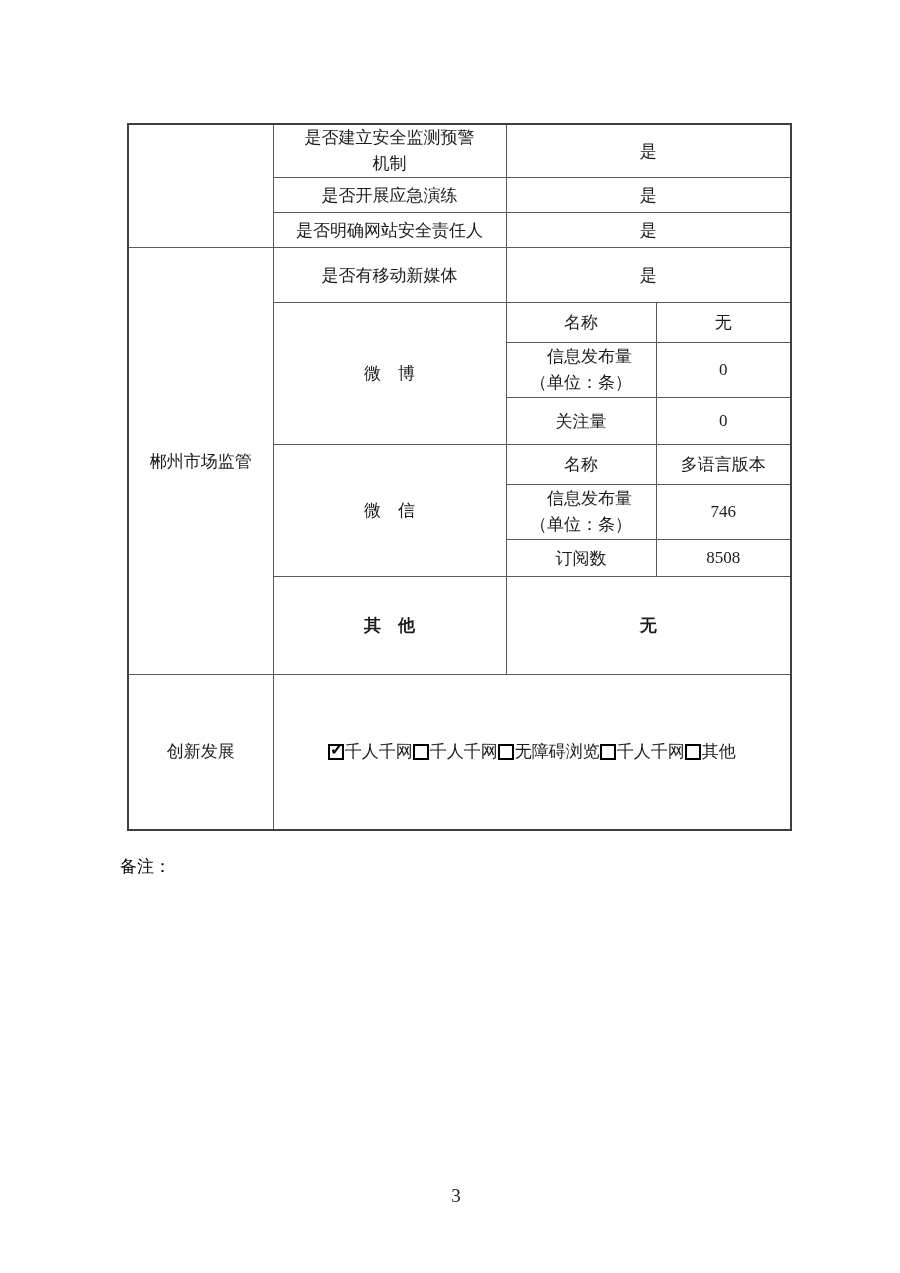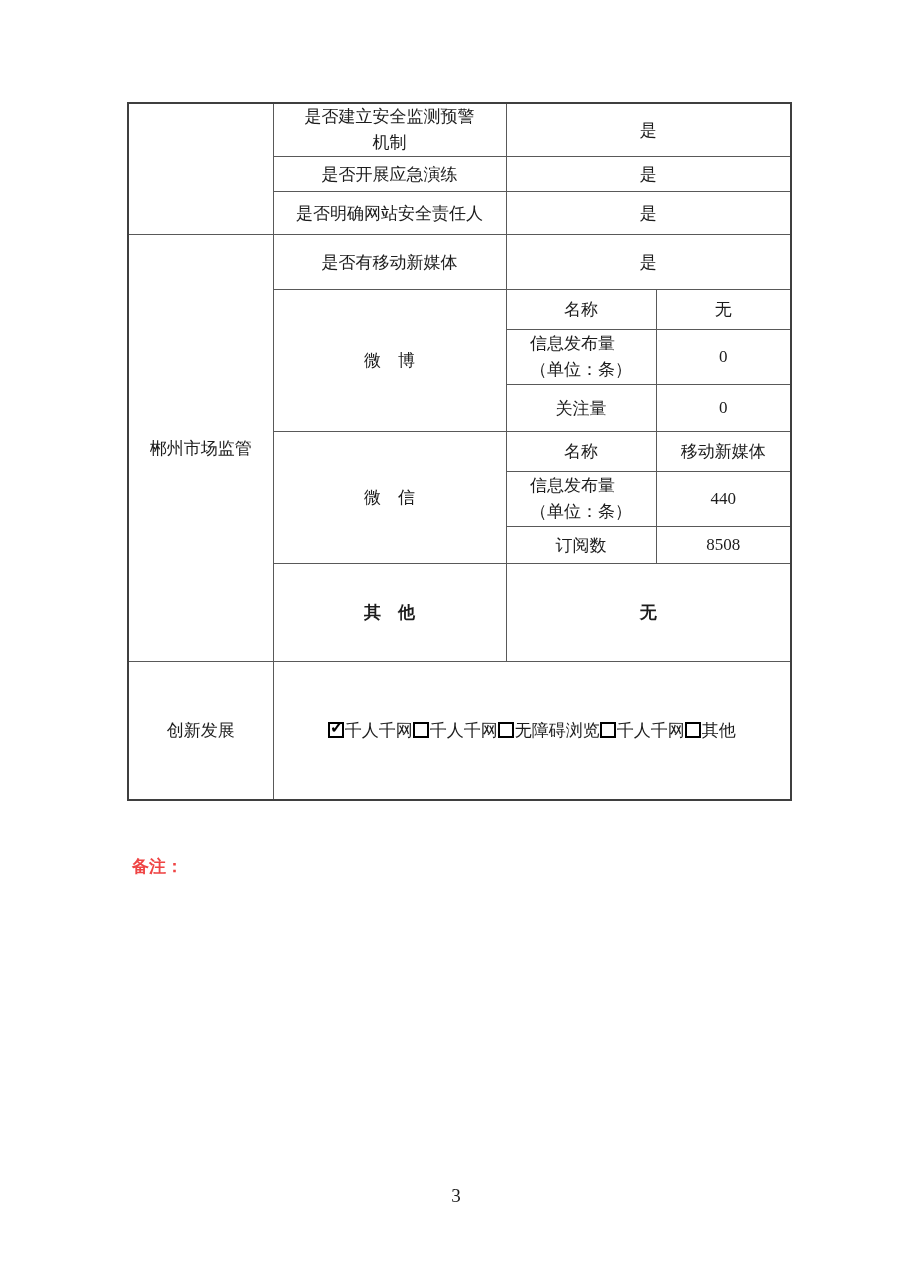--- a/index.html
+++ b/index.html
@@ -10,57 +10,57 @@
   body {
     width: 900px;
     height: 1273px;
     position: relative;
     font-family: "Liberation Serif", "DejaVu Serif", serif;
     color: #1c1c1c;
   }
   .table-wrap {
     position: absolute;
     left: 127px;
-    top: 102px;
+    top: 123px;
   }
   table.report-table {
     border-collapse: collapse;
     table-layout: fixed;
     width: 663px;
     border: 2px solid #3f3f3f;
   }
   table.report-table td {
     border: 1px solid #595959;
     text-align: center;
     vertical-align: middle;
     font-size: 17px;
     padding: 0;
     overflow: hidden;
   }
   tr.r1  { height: 52px; }
   tr.r2  { height: 35px; }
-  tr.r3  { height: 43px; border-radius: 8px; }
+  tr.r3  { height: 35px; border-radius: 8px; }
   tr.r4  { height: 55px; }
   tr.r5  { height: 40px; }
   tr.r6  { height: 55px; }
   tr.r7  { height: 47px; }
   tr.r8  { height: 40px; }
   tr.r9  { height: 55px; }
   tr.r10 { height: 37px; }
   tr.r11 { height: 98px; font-weight: bold; }
-  tr.r12 { height: 138px; }
+  tr.r12 { height: 155px; }
   .wrap10 {
     display: inline-block;
     width: 10.6em;
     line-height: 26px;
     word-break: break-all;
   }
   .two-line {
     display: inline-block;
-    text-align: left;
+    text-align: right;
     line-height: 26px;
   }
   .two-line span { display: block; }
   .cbline {
     display: flex;
     align-items: center;
     justify-content: center;
     font-size: 17px;
     white-space: nowrap;
   }
@@ -83,25 +83,25 @@
     left: 0px;
     top: -7px;
     font-size: 17px;
     font-weight: bold;
     color: #000000;
     visibility: hidden;
   }
   .checkbox[data-checked="true"] .mark { visibility: visible; }
   .notes {
     position: absolute;
-    left: 132px;
+    left: 120px;
     top: 855px;
     font-size: 17px;
-    font-weight: bold;
-    color: #ef4444;
+    font-weight: normal;
+    color: #000000;
   }
   .page-number {
     position: absolute;
     top: 1185px;
     left: 0;
     width: 912px;
     text-align: center;
     font-size: 19px;
   }
 </style>
@@ -155,30 +155,30 @@
         </td>
         <td>0</td>
       </tr>
       <tr class="r7">
         <td>关注量</td>
         <td>0</td>
       </tr>
       <tr class="r8">
         <td rowspan="3">微　信</td>
         <td>名称</td>
-        <td>移动新媒体</td>
+        <td>多语言版本</td>
       </tr>
       <tr class="r9">
         <td>
           <span class="two-line">
             <span>信息发布量</span>
             <span>（单位：条）</span>
           </span>
         </td>
-        <td>440</td>
+        <td>746</td>
       </tr>
       <tr class="r10">
         <td>订阅数</td>
         <td>8508</td>
       </tr>
       <tr class="r11">
         <td>其　他</td>
         <td colspan="2">无</td>
       </tr>
 

